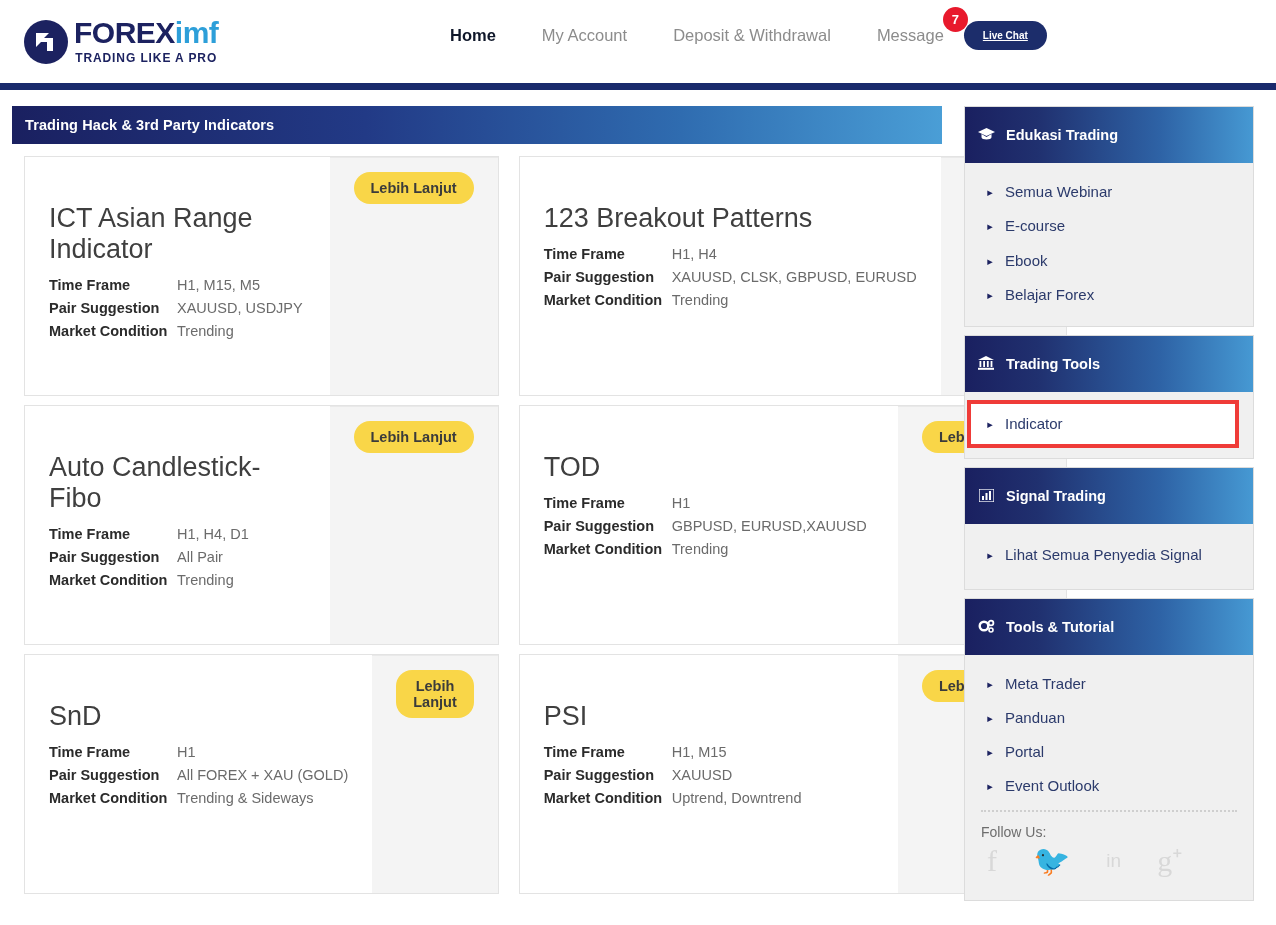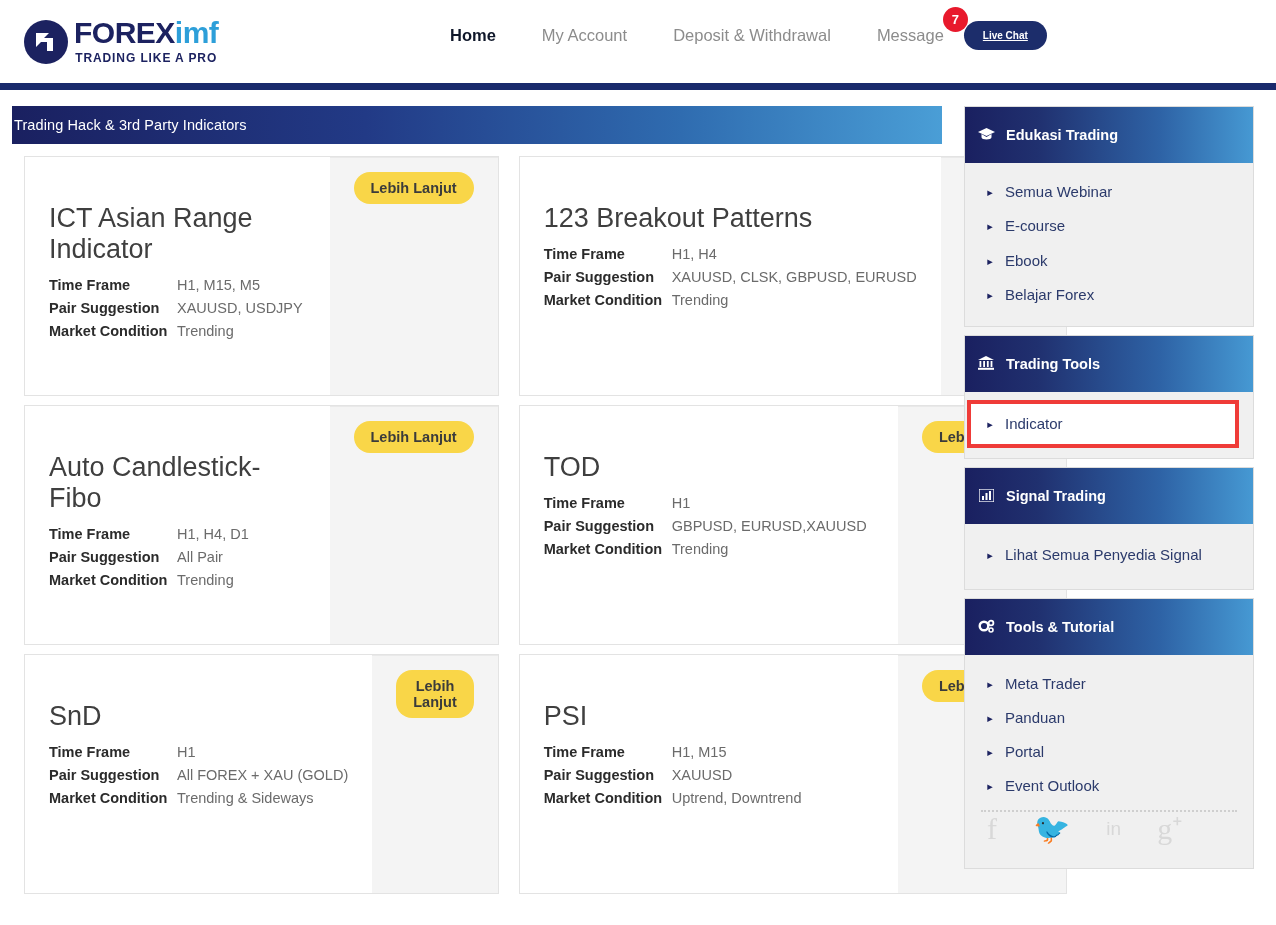--- a/index.html
+++ b/index.html
@@ -109,22 +109,22 @@
     align-items: flex-start;
   }
   .main-col { width: 930px; }
   .side-col { width: 290px; }
 
   
   .panel-head {
     background: linear-gradient(to right, #1a2060 0%, #223a86 38%, #2f6cb0 72%, #4a9ed6 100%);
     color: #fff;
     font-size: 14.5px;
-    font-weight: normal;
-    padding: 11px 2px;
+    font-weight: bold;
+    padding: 11px 13px;
     letter-spacing: 0.1px;
   }
   .panel-body {
     background: #fff;
     padding: 12px 12px 18px 12px;
   }
   .card-grid {
     display: grid;
     grid-template-columns: 1fr 1fr;
     gap: 9px 20px;
@@ -514,20 +514,21 @@
         <div class="side-item">
           <span class="caret">▸</span>
           <span>Portal</span>
         </div>
         <div class="side-item">
           <span class="caret">▸</span>
           <span>Event Outlook</span>
         </div>
 
         <div class="divider-dots"></div>
+        <div class="follow-us">Follow Us:</div>
         <div class="social-row">
           <span class="social-ico">f</span>
           <span class="social-ico">🐦</span>
           <span class="social-ico in">in</span>
           <span class="social-ico">g⁺</span>
         </div>
       </div>
     </div>
 
   </div>

